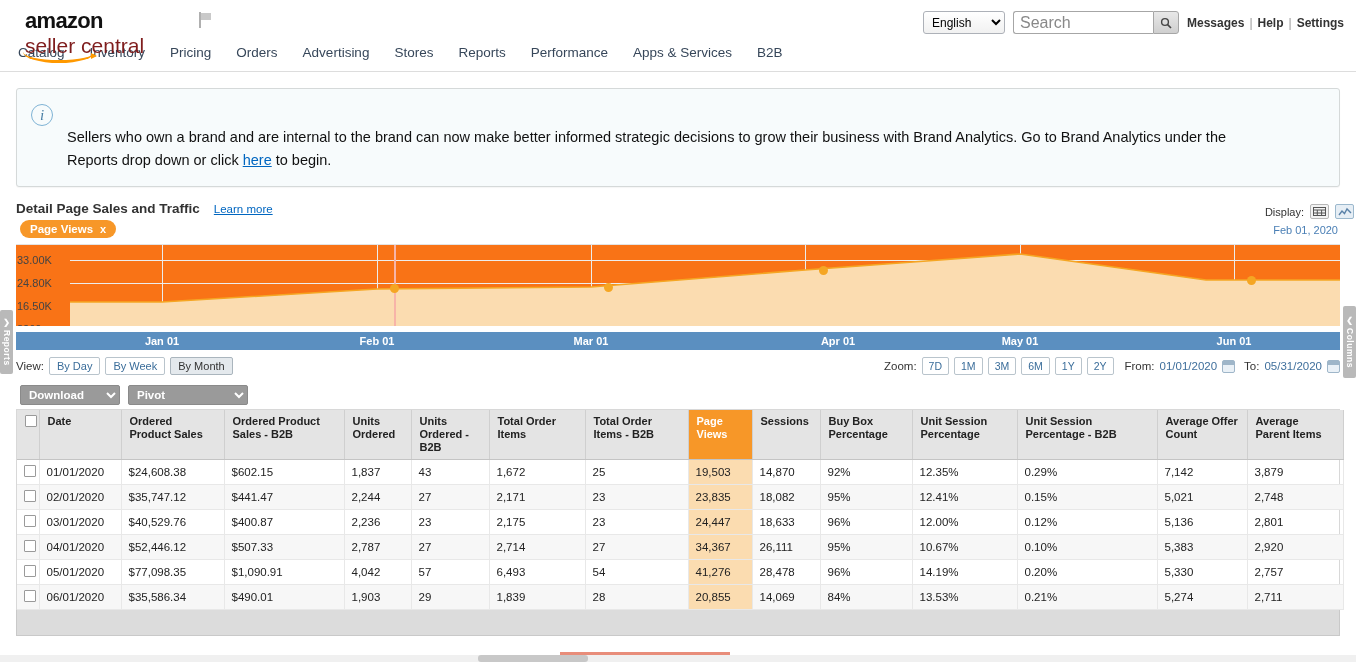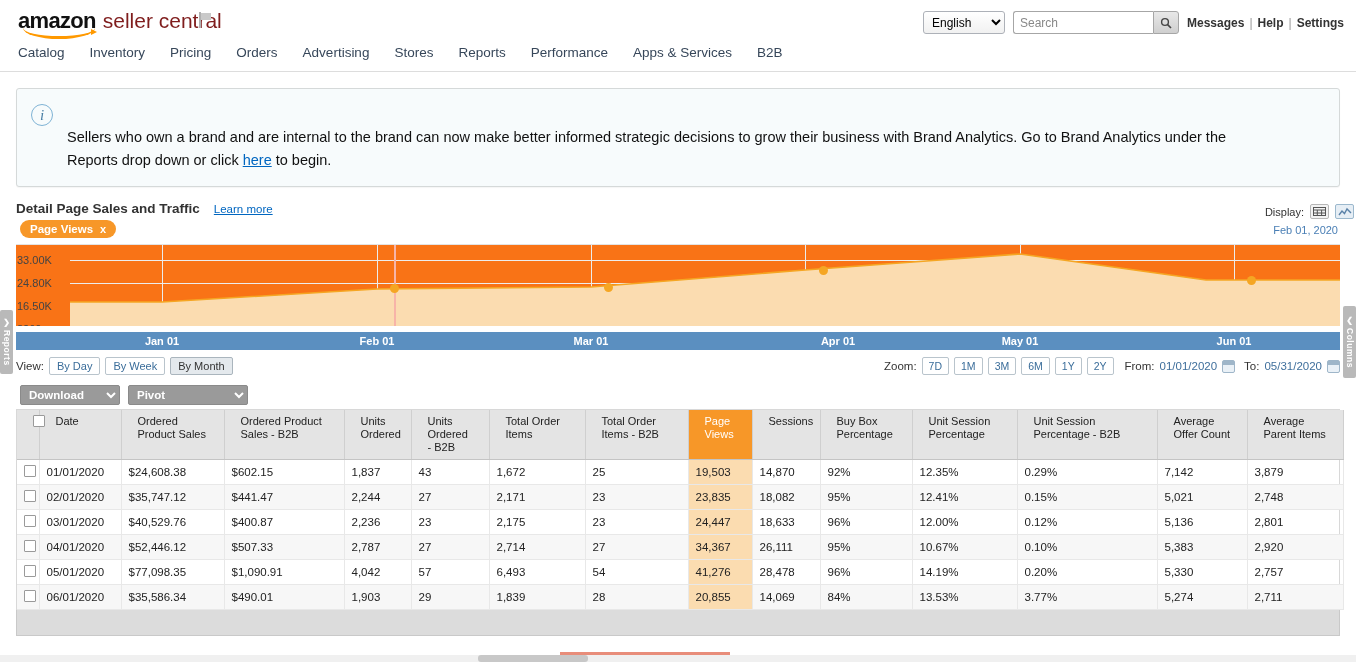--- a/index.html
+++ b/index.html
@@ -7,21 +7,21 @@
   body {
     width:1356px; height:662px;
     font-family:"Liberation Sans", sans-serif;
     font-size:12px; color:#111;
     background:#fff; overflow:hidden;
     position:relative;
   }
 
   
   .topbar { height:45px; position:relative; background:#fff; }
-  .logo { position:absolute; left:18px; top:8px; display:flex; align-items:baseline; }
+  .logo { position:absolute; left:18px; top:8px; display:flex; align-items:baseline;flex-direction:column; }
   .logo-amazon {
     font-family:"Liberation Sans", sans-serif;
     font-size:22px; font-weight:bold; color:#111; letter-spacing:-0.7px;
     position:relative;
   }
   .logo-smile {
     position:absolute; left:5px; bottom:-5px; width:72px; height:11px;
     border-bottom:3px solid #f90; border-radius:0 0 50% 50%/0 0 100% 100%;
   }
   .logo-smile::after {
@@ -35,21 +35,21 @@
   .hdr-right { position:absolute; right:12px; top:11px; display:flex; align-items:center; gap:8px;}
   .lang-select {
     height:23px; width:82px; font-size:12px;
     border:1px solid #adb1b8; border-radius:3px;
     background:linear-gradient(to bottom,#fff,#f1f1f1);
     padding:1px 4px; font-family:"Liberation Sans", sans-serif;
   }
   .search-wrap { display:flex; height:23px; }
   .search-input {
     width:140px; height:23px; border:1px solid #a6a6a6; border-right:none;
-    border-radius:3px 0 0 3px; padding:0 6px; font-size:12px; outline:none;
+    border-radius:3px 0 0 3px; padding:0 6px; font-size:16px; outline:none;
     font-family:"Liberation Sans", sans-serif; color:#333;
   }
   .search-input::placeholder { color:#888; }
   .search-btn {
     width:26px; height:23px; border:1px solid #a6a6a6; border-radius:0 3px 3px 0;
     background:linear-gradient(to bottom,#e8e8e8,#cfcfcf); cursor:pointer;
     display:flex; align-items:center; justify-content:center; padding:0;
   }
   .hdr-links { font-size:12px; font-weight:bold; color:#333; display:flex; align-items:center; gap:5px;}
   .hdr-links a { color:#333; text-decoration:none; }
@@ -145,22 +145,22 @@
     width:100px; height:20px; font-size:11.5px; font-weight:bold; color:#fff;
     background:#9a9a9a; border:1px solid #8a8a8a; border-radius:2px;
     padding:1px 4px; font-family:"Liberation Sans", sans-serif; cursor:pointer;
   }
 
   
   .tbl-wrap { margin:4px 16px 0 16px; border:1px solid #d8d8d8; border-bottom:none; }
   table { border-collapse:collapse; width:100%; table-layout:fixed; }
   thead th {
     background:#e4e4e4; border-right:1px solid #cfcfcf; border-bottom:1px solid #c4c4c4;
-    font-size:11px; font-weight:normal; color:#222; text-align:left;
-    padding:5px 16px; vertical-align:top; line-height:13px;
+    font-size:11px; font-weight:bold; color:#222; text-align:left;
+    padding:5px 8px; vertical-align:top; line-height:13px;
   }
   thead th.hl { background:#f79728; color:#fff; }
   tbody td {
     border-right:1px solid #e8e8e8; border-bottom:1px solid #e8e8e8;
     font-size:11.5px; color:#222; padding:5px 7px; white-space:nowrap;
   }
   tbody tr:nth-child(even) td { background:#f7f7f7; }
   tbody td.hl { background:#fbdcb0 !important; }
   .cb { width:12px; height:12px; border:1px solid #9a9a9a; background:#fff; display:inline-block; border-radius:1px; cursor:pointer;}
   .col-cb { width:22px; }
@@ -486,21 +486,21 @@
           <td>$35,586.34</td>
           <td>$490.01</td>
           <td>1,903</td>
           <td>29</td>
           <td>1,839</td>
           <td>28</td>
           <td class="hl">20,855</td>
           <td>14,069</td>
           <td>84%</td>
           <td>13.53%</td>
-          <td>3.77%</td>
+          <td>0.21%</td>
           <td>5,274</td>
           <td>2,711</td>
         </tr>
       </tbody>
   </table>
 </div>
 
 <div class="total-bar" id="totalbar">
     <div style="width: 22px;"></div>
   </div>

